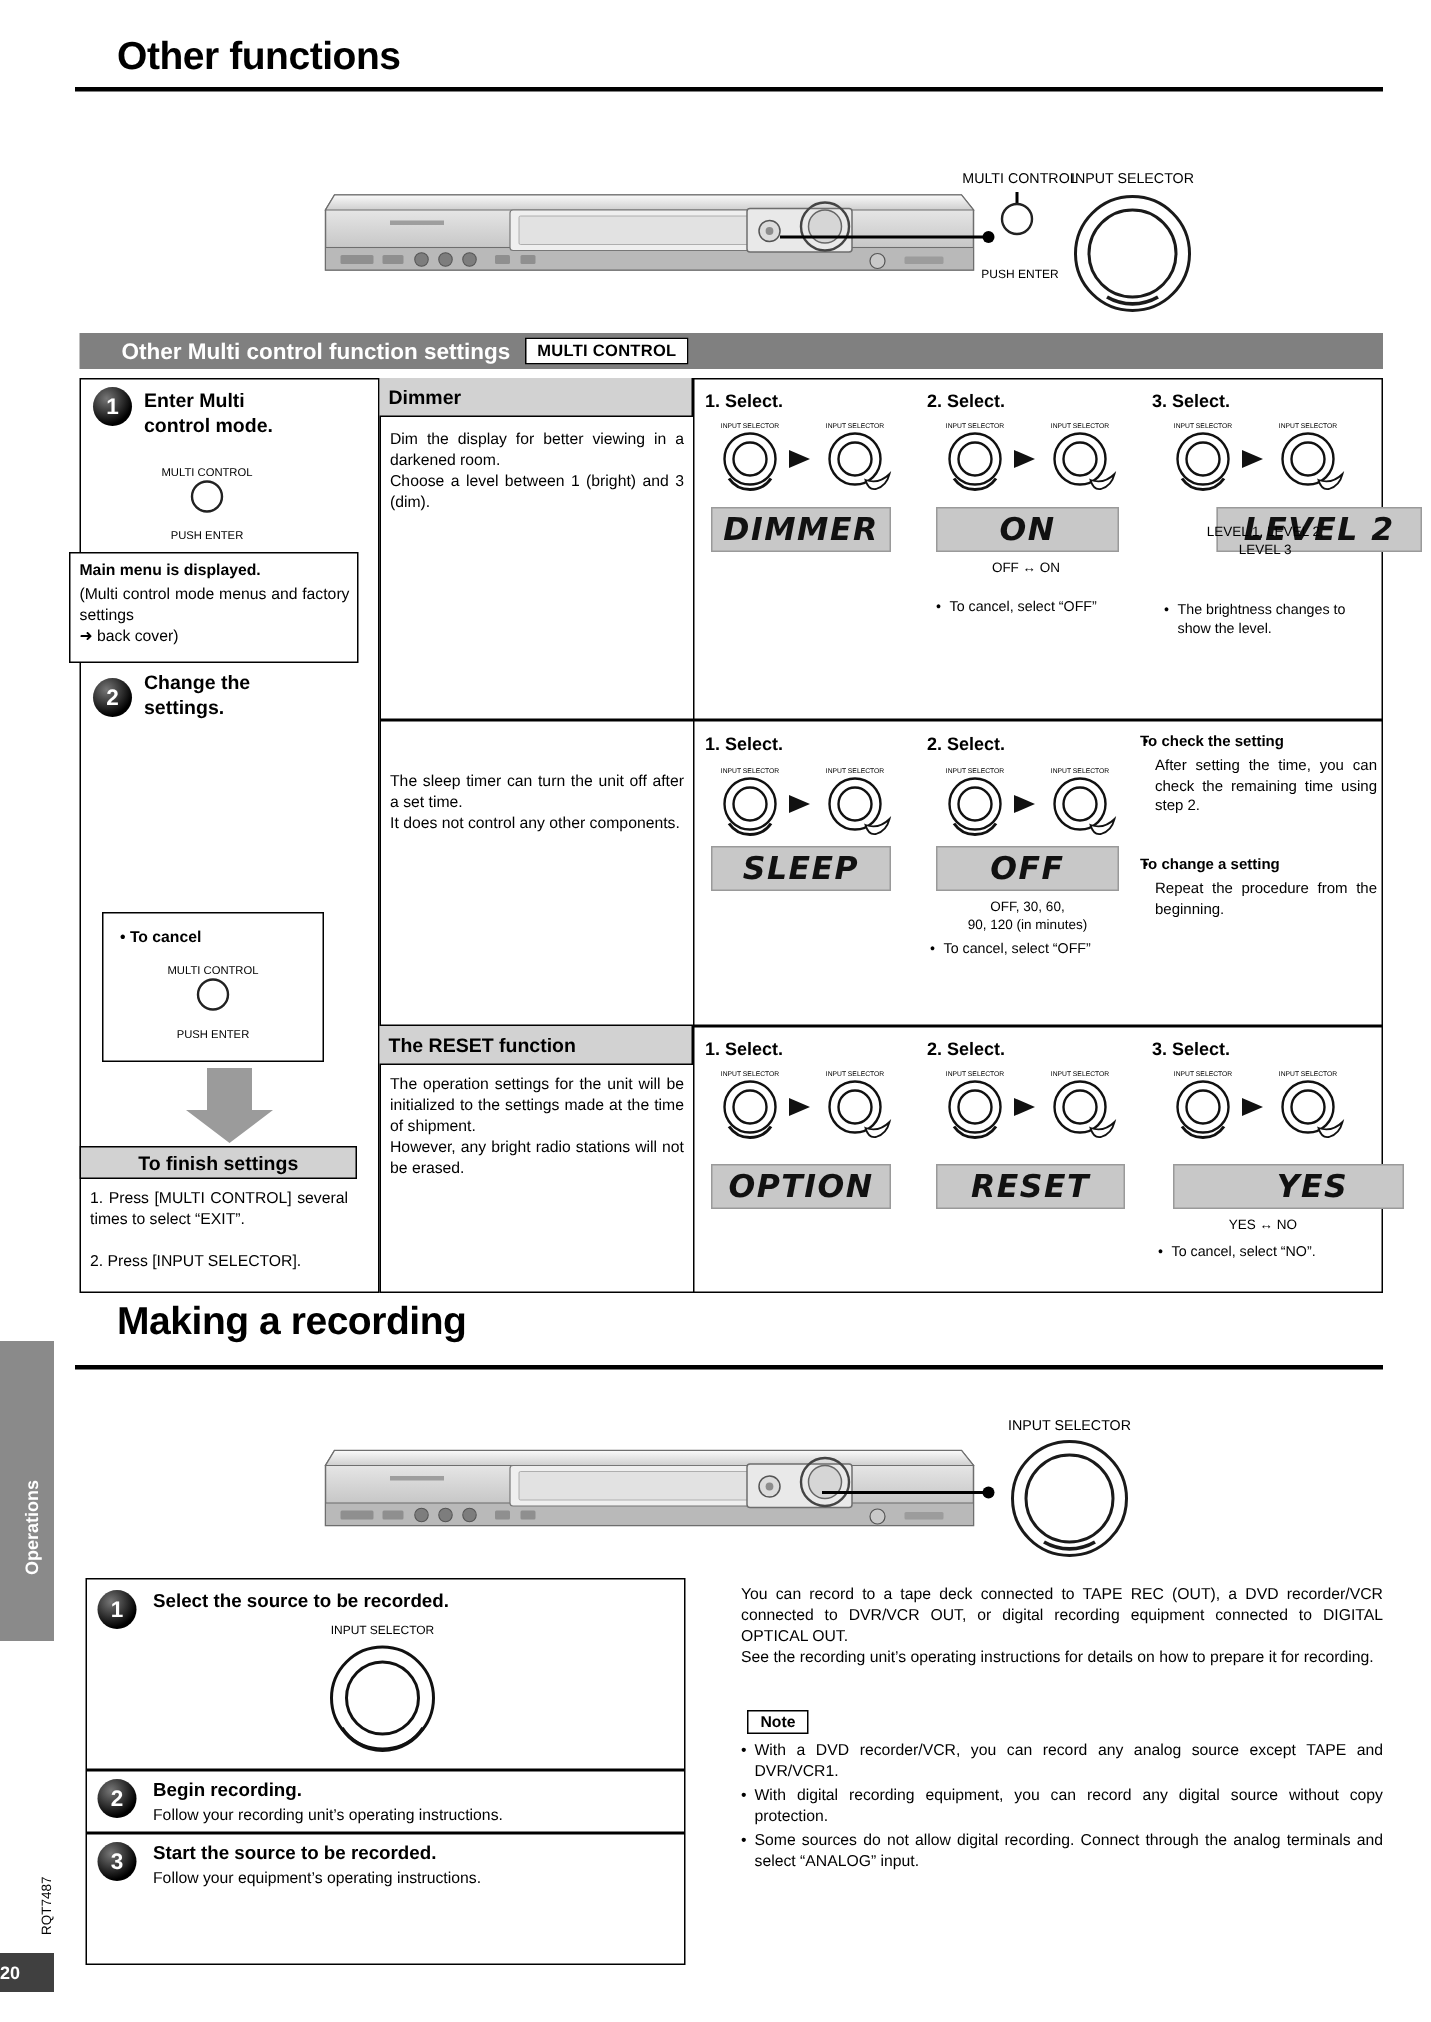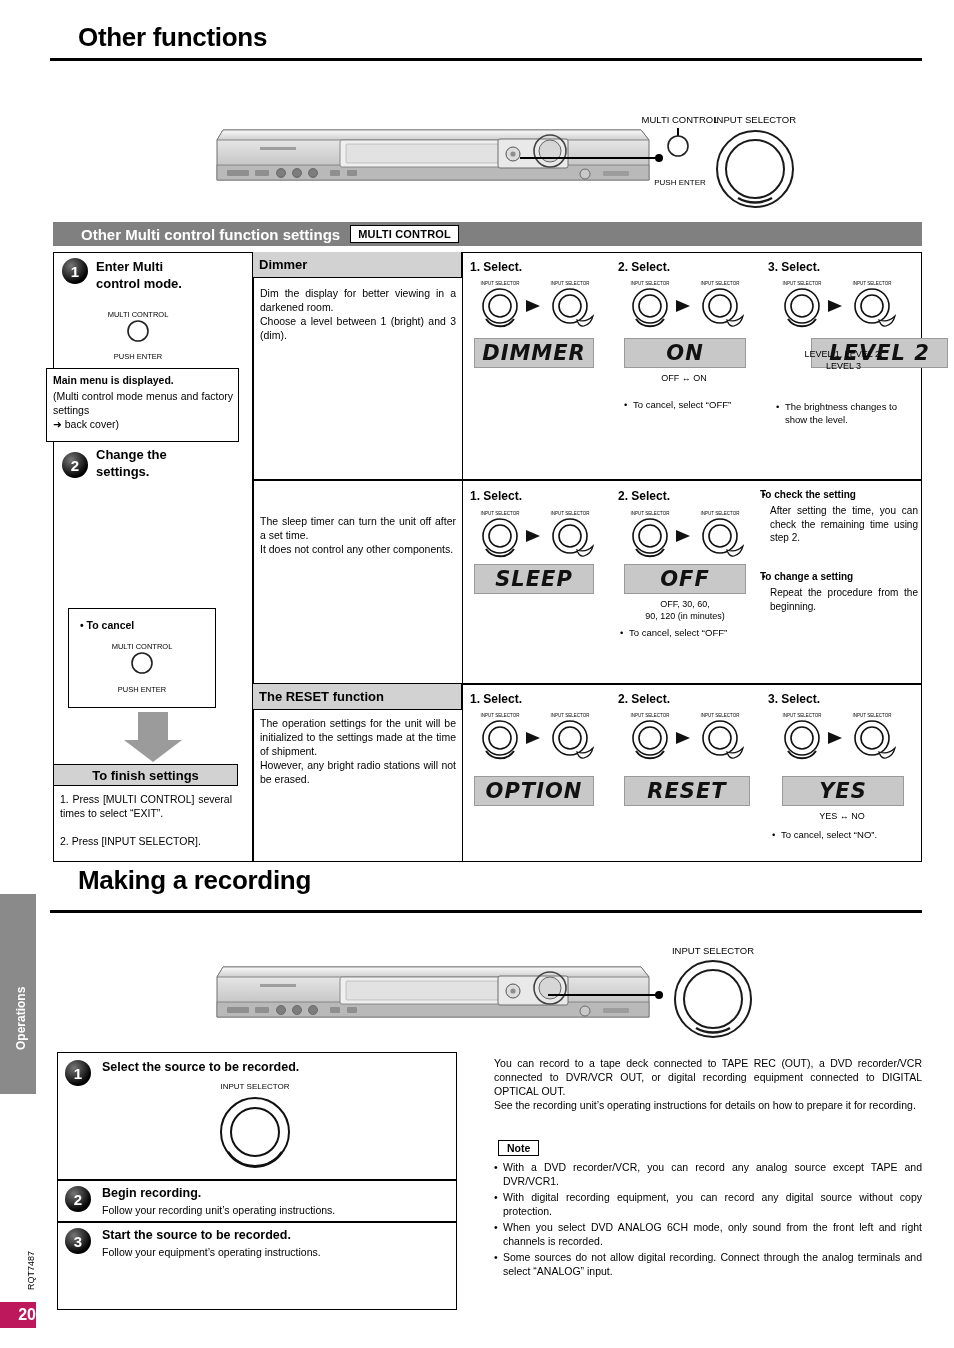--- a/index.html
+++ b/index.html
@@ -22,22 +22,22 @@
 
   
   .spine{
     position:absolute;left:0;width:36px;background:#8a8a8a;
   }
   .spine-label{
     position:absolute;color:#fff;font-size:12px;font-weight:bold;
     transform:rotate(-90deg);transform-origin:left top;white-space:nowrap;
   }
   .pagenum{
-    position:absolute;left:0;width:36px;background:#be185d;color:#fff;
-    font-size:16px;font-weight:bold;text-align:right;
+    position:absolute;left:0;width:36px;background:#404040;color:#fff;
+    font-size:12px;font-weight:bold;text-align:left;
   }
   .rot-code{
     position:absolute;font-size:9px;color:#000;
     transform:rotate(-90deg);transform-origin:left top;white-space:nowrap;
   }
 
   
   .secbar{
     position:absolute;background:#808080;color:#fff;
     display:flex;align-items:center;
@@ -384,21 +384,21 @@
       <path d="M48 22 L62 28 L48 34 Z" fill="#111"></path>
       <text x="92" y="7" font-size="4.5" text-anchor="middle" font-family="Liberation Sans">INPUT SELECTOR</text>
       <circle cx="92" cy="28" r="17" fill="#fff" stroke="#111" stroke-width="1.6"></circle>
       <circle cx="92" cy="28" r="11" fill="#fff" stroke="#111" stroke-width="1.6"></circle>
       <path d="M99 42 q9 3 16 -4 q-2 8 -9 10 q-5 1 -7 -6 Z" fill="#fff" stroke="#111" stroke-width="1.2"></path>
     </svg>
   </div>
 
   <div class="lcd" style="left:474px;top:776px;width:118px;height:28px;font-size:21px;">OPTION</div>
   <div class="lcd" style="left:624px;top:776px;width:124px;height:28px;font-size:21px;">RESET</div>
-  <div class="lcd" style="left:782px;top:776px;width:120px;height:28px;font-size:21px;">YES</div>
+  <div class="lcd" style="left:782px;top:776px;width:120px;height:28px;font-size:21px;padding-left:32px;">YES</div>
   <div class="small" style="left:782px;top:810px;width:120px;">YES ↔ NO</div>
   <div class="smalll" style="left:772px;top:828px;width:145px;">
     <ul class="bl">
         <li>To cancel, select “NO”.</li>
       </ul>
   </div>
 
   <div class="h1" style="left:78px;top:865px;">Making a recording</div>
   <div class="hrule" style="left:50px;top:910px;width:872px;height:3px;"></div>
 
@@ -471,18 +471,17 @@
   <div class="lbl" style="left:102px;top:1228px;font-size:12.5px;">Start the source to be recorded.</div>
   <div class="txtl" style="left:102px;top:1245px;width:345px;">Follow your equipment’s operating instructions.</div>
 
   <div class="txt" style="left:494px;top:1056px;width:428px;white-space:pre-line;">You can record to a tape deck connected to TAPE REC (OUT), a DVD recorder/VCR connected to DVR/VCR OUT, or digital recording equipment connected to DIGITAL OPTICAL OUT.
 See the recording unit’s operating instructions for details on how to prepare it for recording.</div>
   <div class="note-chip" style="left:498px;top:1140px;">Note</div>
   <div class="txt" style="left:494px;top:1160px;width:428px;">
     <ul class="bl">
       <li>With a DVD recorder/VCR, you can record any analog source except TAPE and DVR/VCR1.</li>
       <li>With digital recording equipment, you can record any digital source without copy protection.</li>
-      <li>When you select DVD ANALOG 6CH mode, only sound from the front left and right channels is recorded.</li>
       <li>Some sources do not allow digital recording. Connect through the analog terminals and select “ANALOG” input.</li>
     </ul>
   </div>
 
 </div>
 
 </body></html>

